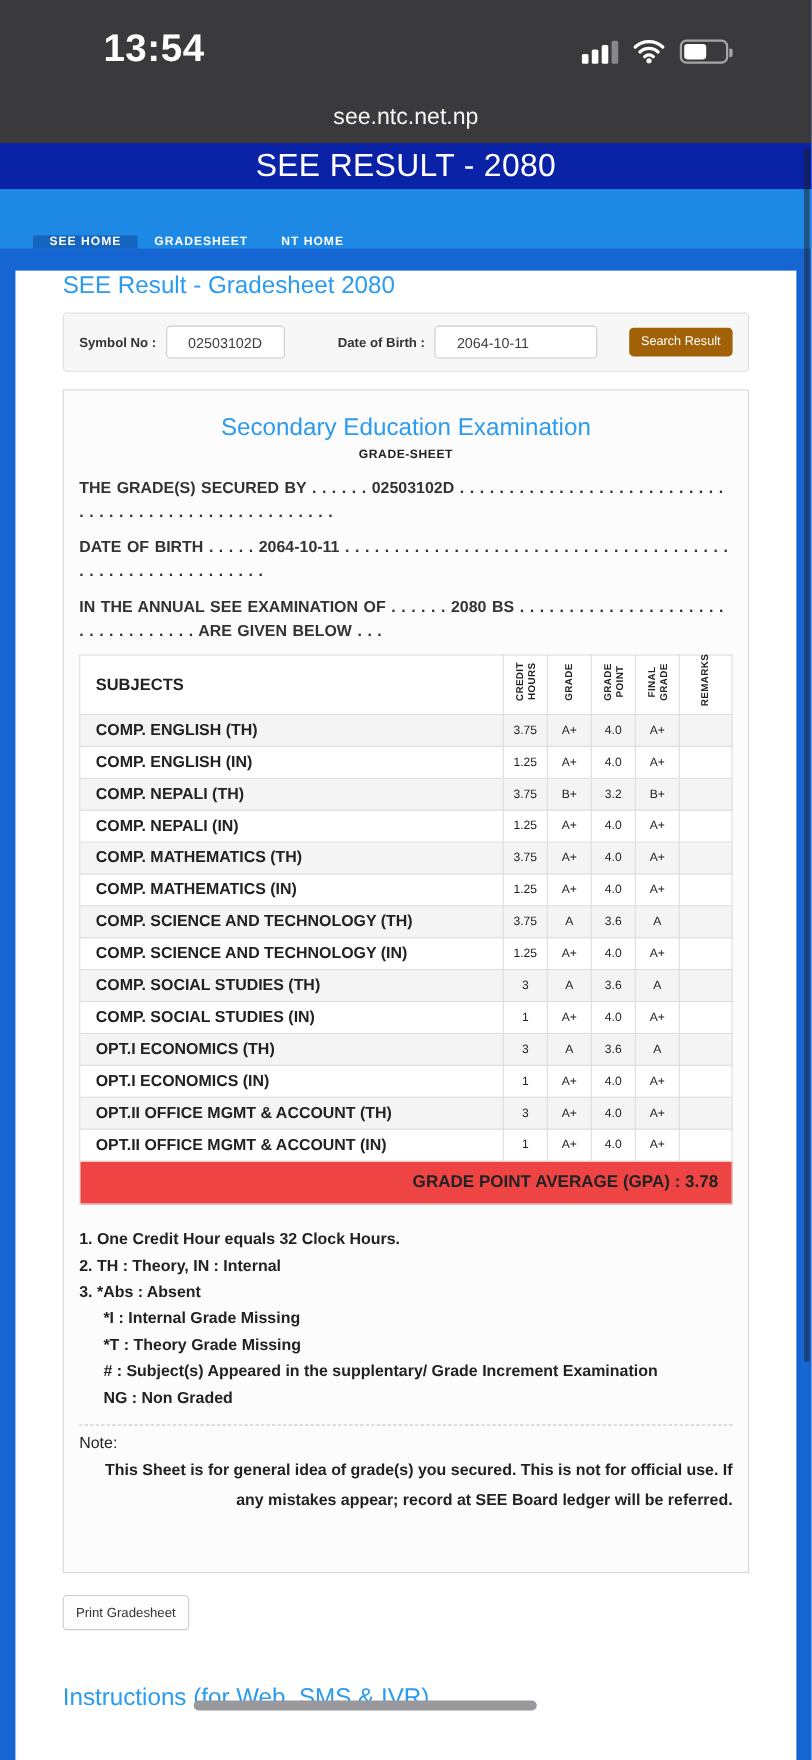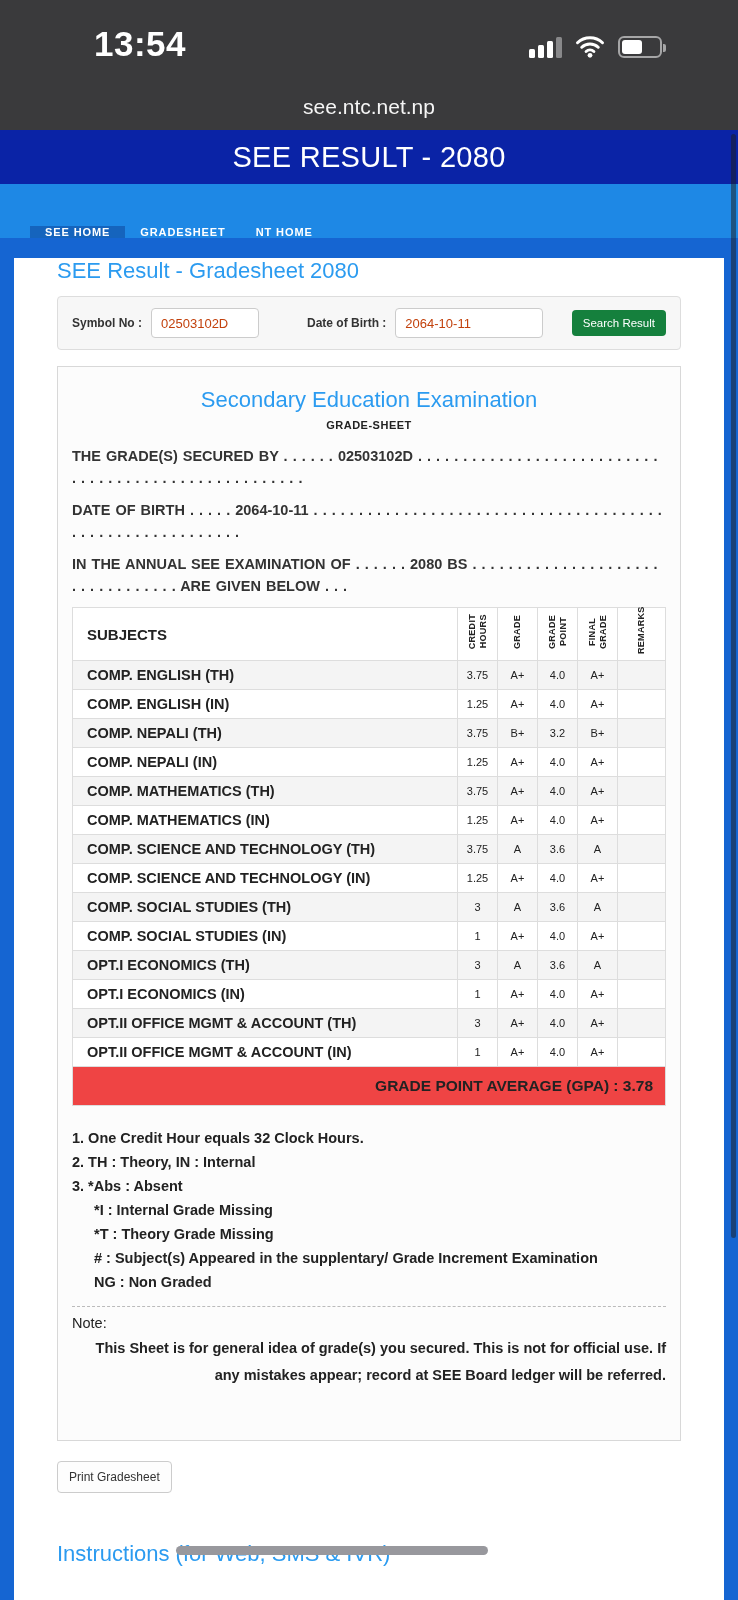--- a/index.html
+++ b/index.html
@@ -14,37 +14,37 @@
   .signal { display:flex; align-items:flex-end; gap:3px; height:22px; }
   .signal i { display:block; width:6px; border-radius:1.5px; background:#fff; }
   .signal i:nth-child(1){height:9px} .signal i:nth-child(2){height:13px}
   .signal i:nth-child(3){height:17px} .signal i:nth-child(4){height:21px; background:rgba(255,255,255,.4)}
   .battery { position:relative; width:44px; height:22px; border:2px solid rgba(255,255,255,.55); border-radius:6px; padding:2px; }
   .battery .fill { height:100%; width:55%; background:#fff; border-radius:3px; }
   .battery .tip { position:absolute; right:-6px; top:6px; width:3px; height:8px; background:rgba(255,255,255,.55); border-radius:0 2px 2px 0; }
   .url { position:absolute; bottom:11px; width:100%; text-align:center; font-size:21px; color:#f5f5f5; }
 
   
-  .site-header { height:54px; background:#0a23a6; display:flex; align-items:center; justify-content:center; }
+  .site-header { height:42px; background:#0a23a6; display:flex; align-items:center; justify-content:center; }
   .site-title { color:#fff; font-size:29px; font-weight:400; letter-spacing:.3px; }
   .navbar { height:54px; background:#1e88e5; display:flex; align-items:flex-end; padding-left:30px; }
   .nav-item { display:flex; align-items:center; padding:0 15px; color:#fff; font-size:11px; font-weight:700; letter-spacing:.9px; cursor:pointer; }
   .nav-item.active { background:#1564bd; }
 
   
   .content { margin:0 14px; background:#fff; min-height:1363px; padding:0 43px; position:relative; }
   .page-heading { margin:20px 0 12px; color:#2b9bf0; font-size:22px; font-weight:400; }
 
   .search-panel { display:flex; align-items:center; background:#f7f7f7; border:1px solid #ddd; border-radius:4px; padding:11px 14px; }
   .search-panel label { font-size:12px; font-weight:700; color:#333; white-space:nowrap; }
-  .search-panel input { height:30px; border:1px solid #ccc; border-radius:4px; font-size:13px; color:#c2410c; padding:0 9px; margin-left:9px; font-family:"Liberation Sans",sans-serif; }
+  .search-panel input { height:30px; border:1px solid #ccc; border-radius:4px; font-size:13px; color:#404040; padding:0 19px; margin-left:9px; font-family:"Liberation Sans",sans-serif; }
   .sym-input { width:108px; }
   .dob-label { margin-left:48px; }
   .dob-input { width:148px; }
-  .search-btn { margin-left:auto; background:#15803d; color:#fff; border:none; border-radius:4px; font-size:11.5px; padding:7px 11px; cursor:pointer; font-family:"Liberation Sans",sans-serif; }
+  .search-btn { margin-left:auto; background:#a16207; color:#fff; border:none; border-radius:4px; font-size:11.5px; padding:7px 11px; cursor:pointer; font-family:"Liberation Sans",sans-serif; }
 
   
   .sheet { margin-top:16px; background:#fcfcfc; border:1px solid #d8d8d8; padding:20px 14px 36px; }
   .sheet-title { margin:0; text-align:center; color:#2b9bf0; font-size:22px; font-weight:400; }
   .sheet-subtitle { text-align:center; font-size:11px; font-weight:700; color:#222; letter-spacing:.5px; margin-top:6px; }
   .sheet-line { font-size:14.5px; font-weight:700; color:#333; line-height:22px; margin:10px 0 0; word-spacing:1px; }
   .sheet-line:first-of-type { margin-top:14px; }
 
   table.grades { width:100%; border-collapse:collapse; margin-top:10px; background:#fff; }
   table.grades th, table.grades td { border:1px solid #ddd; }

